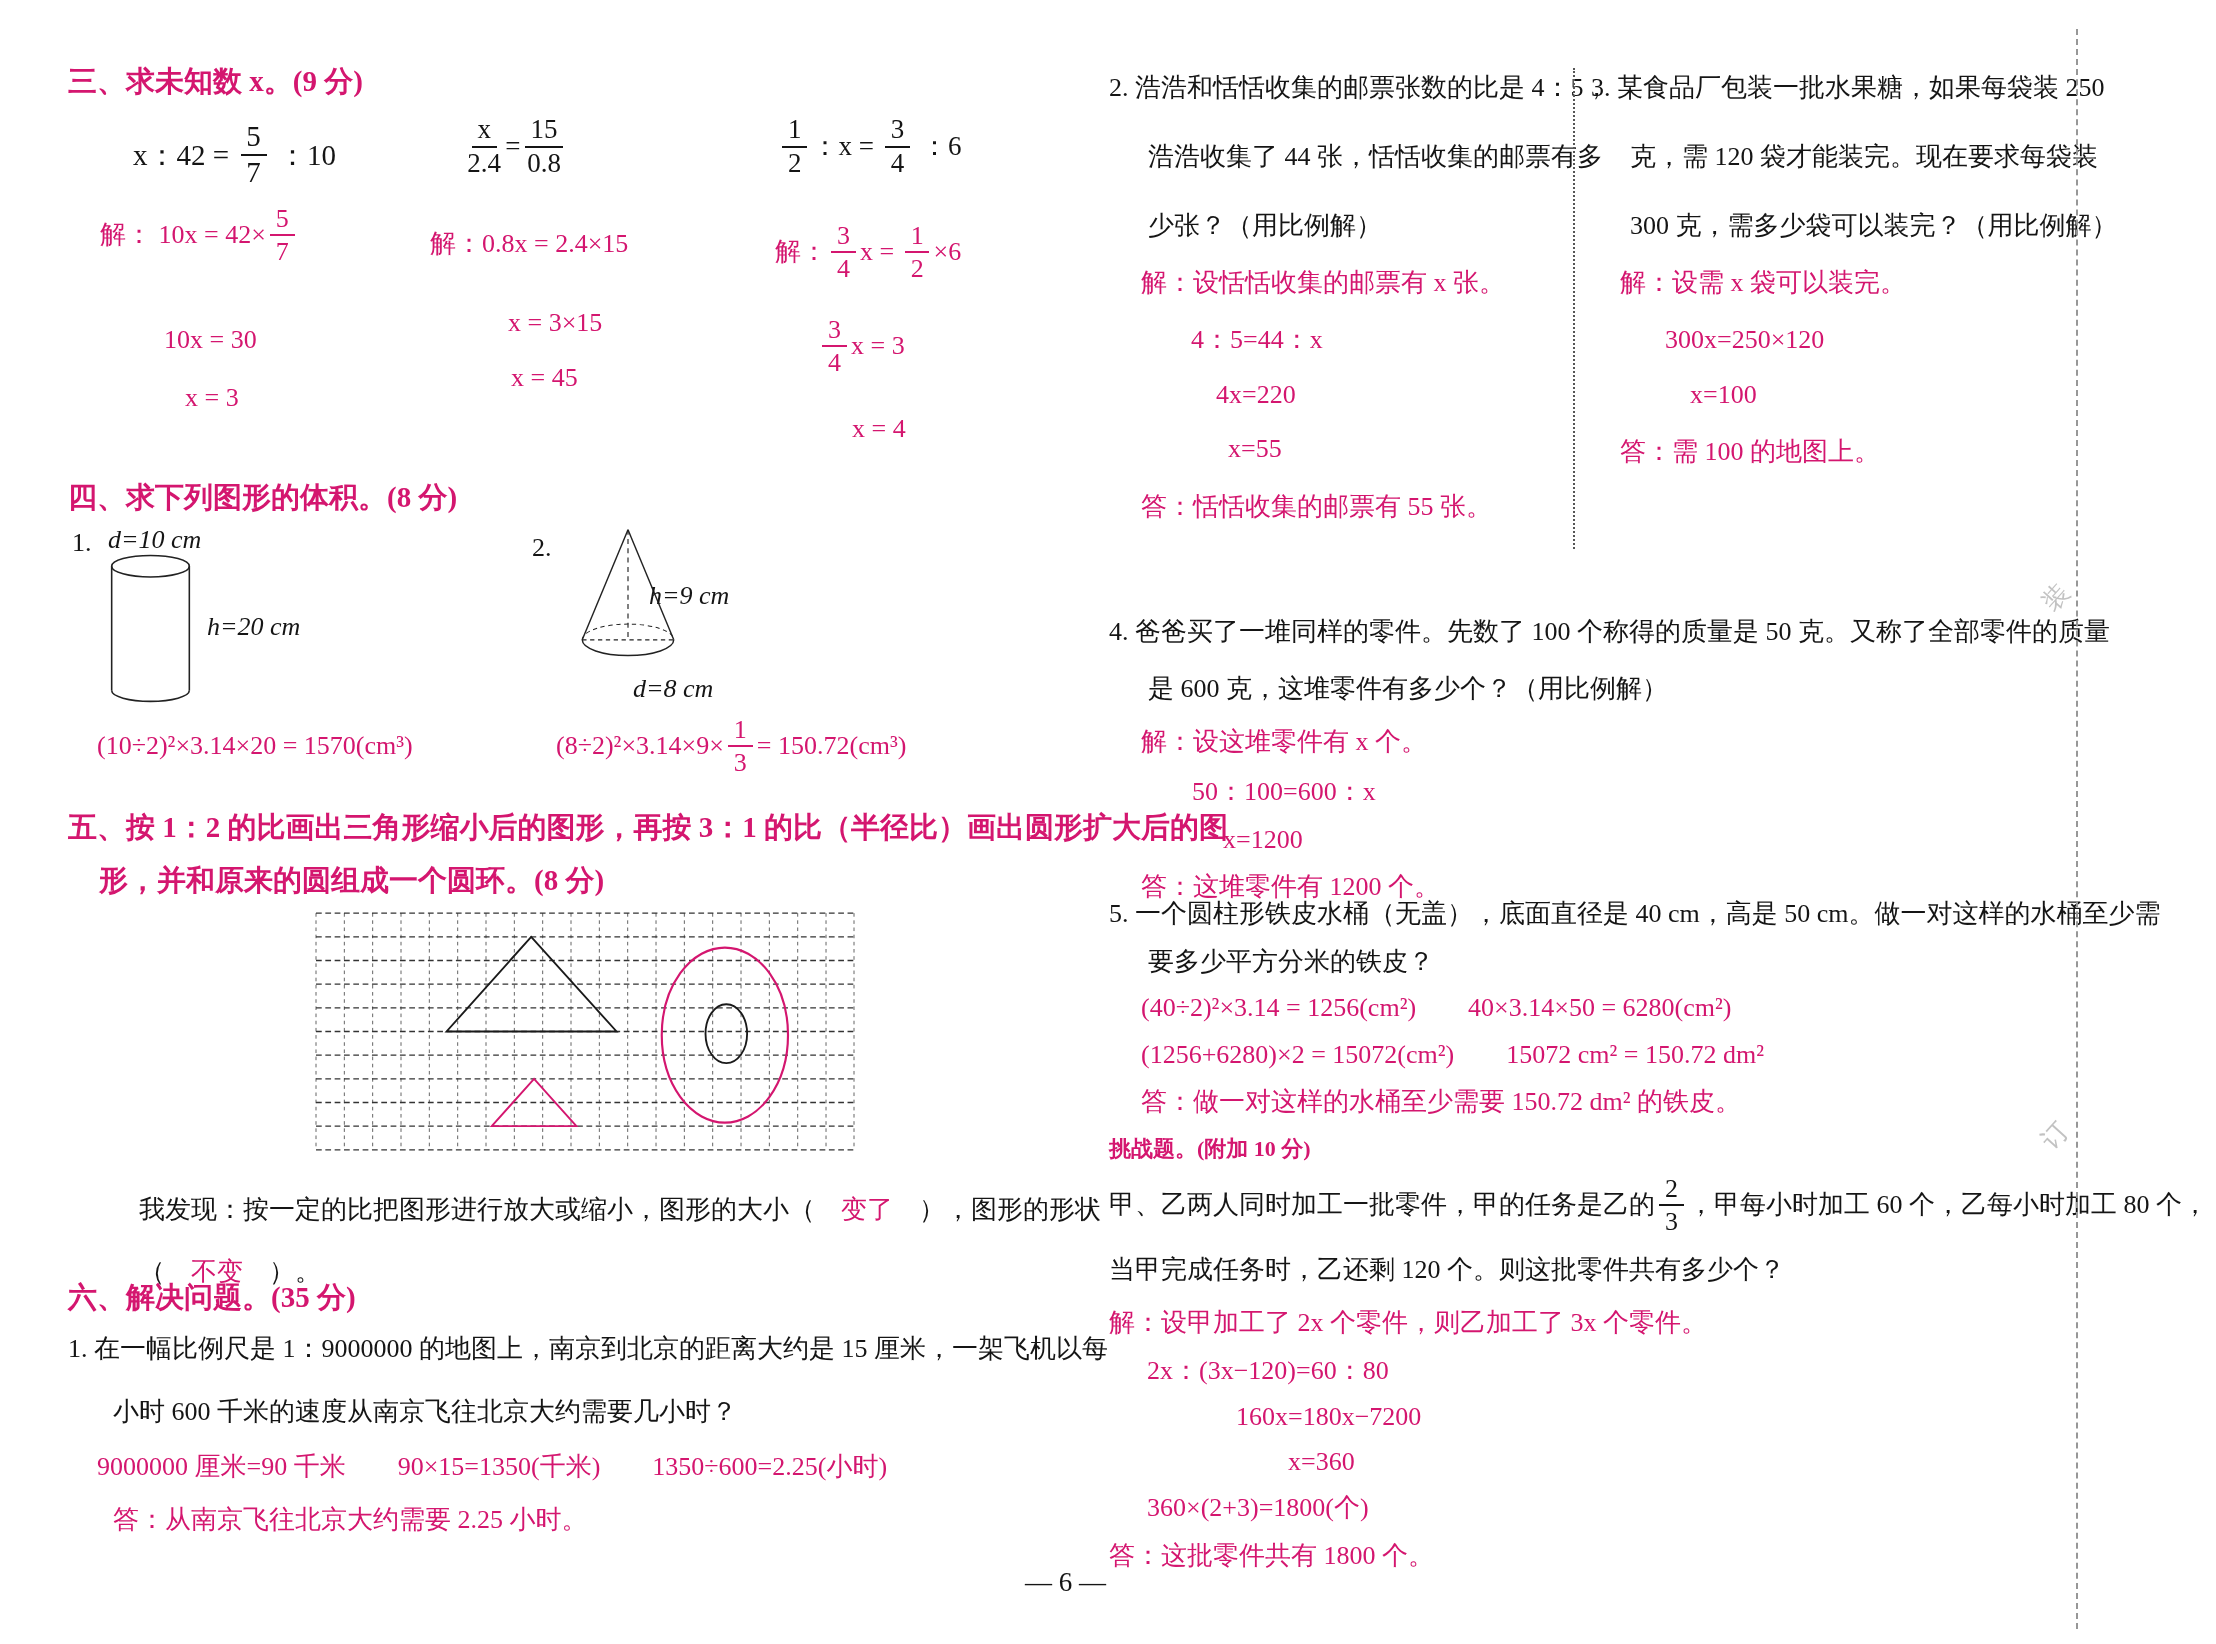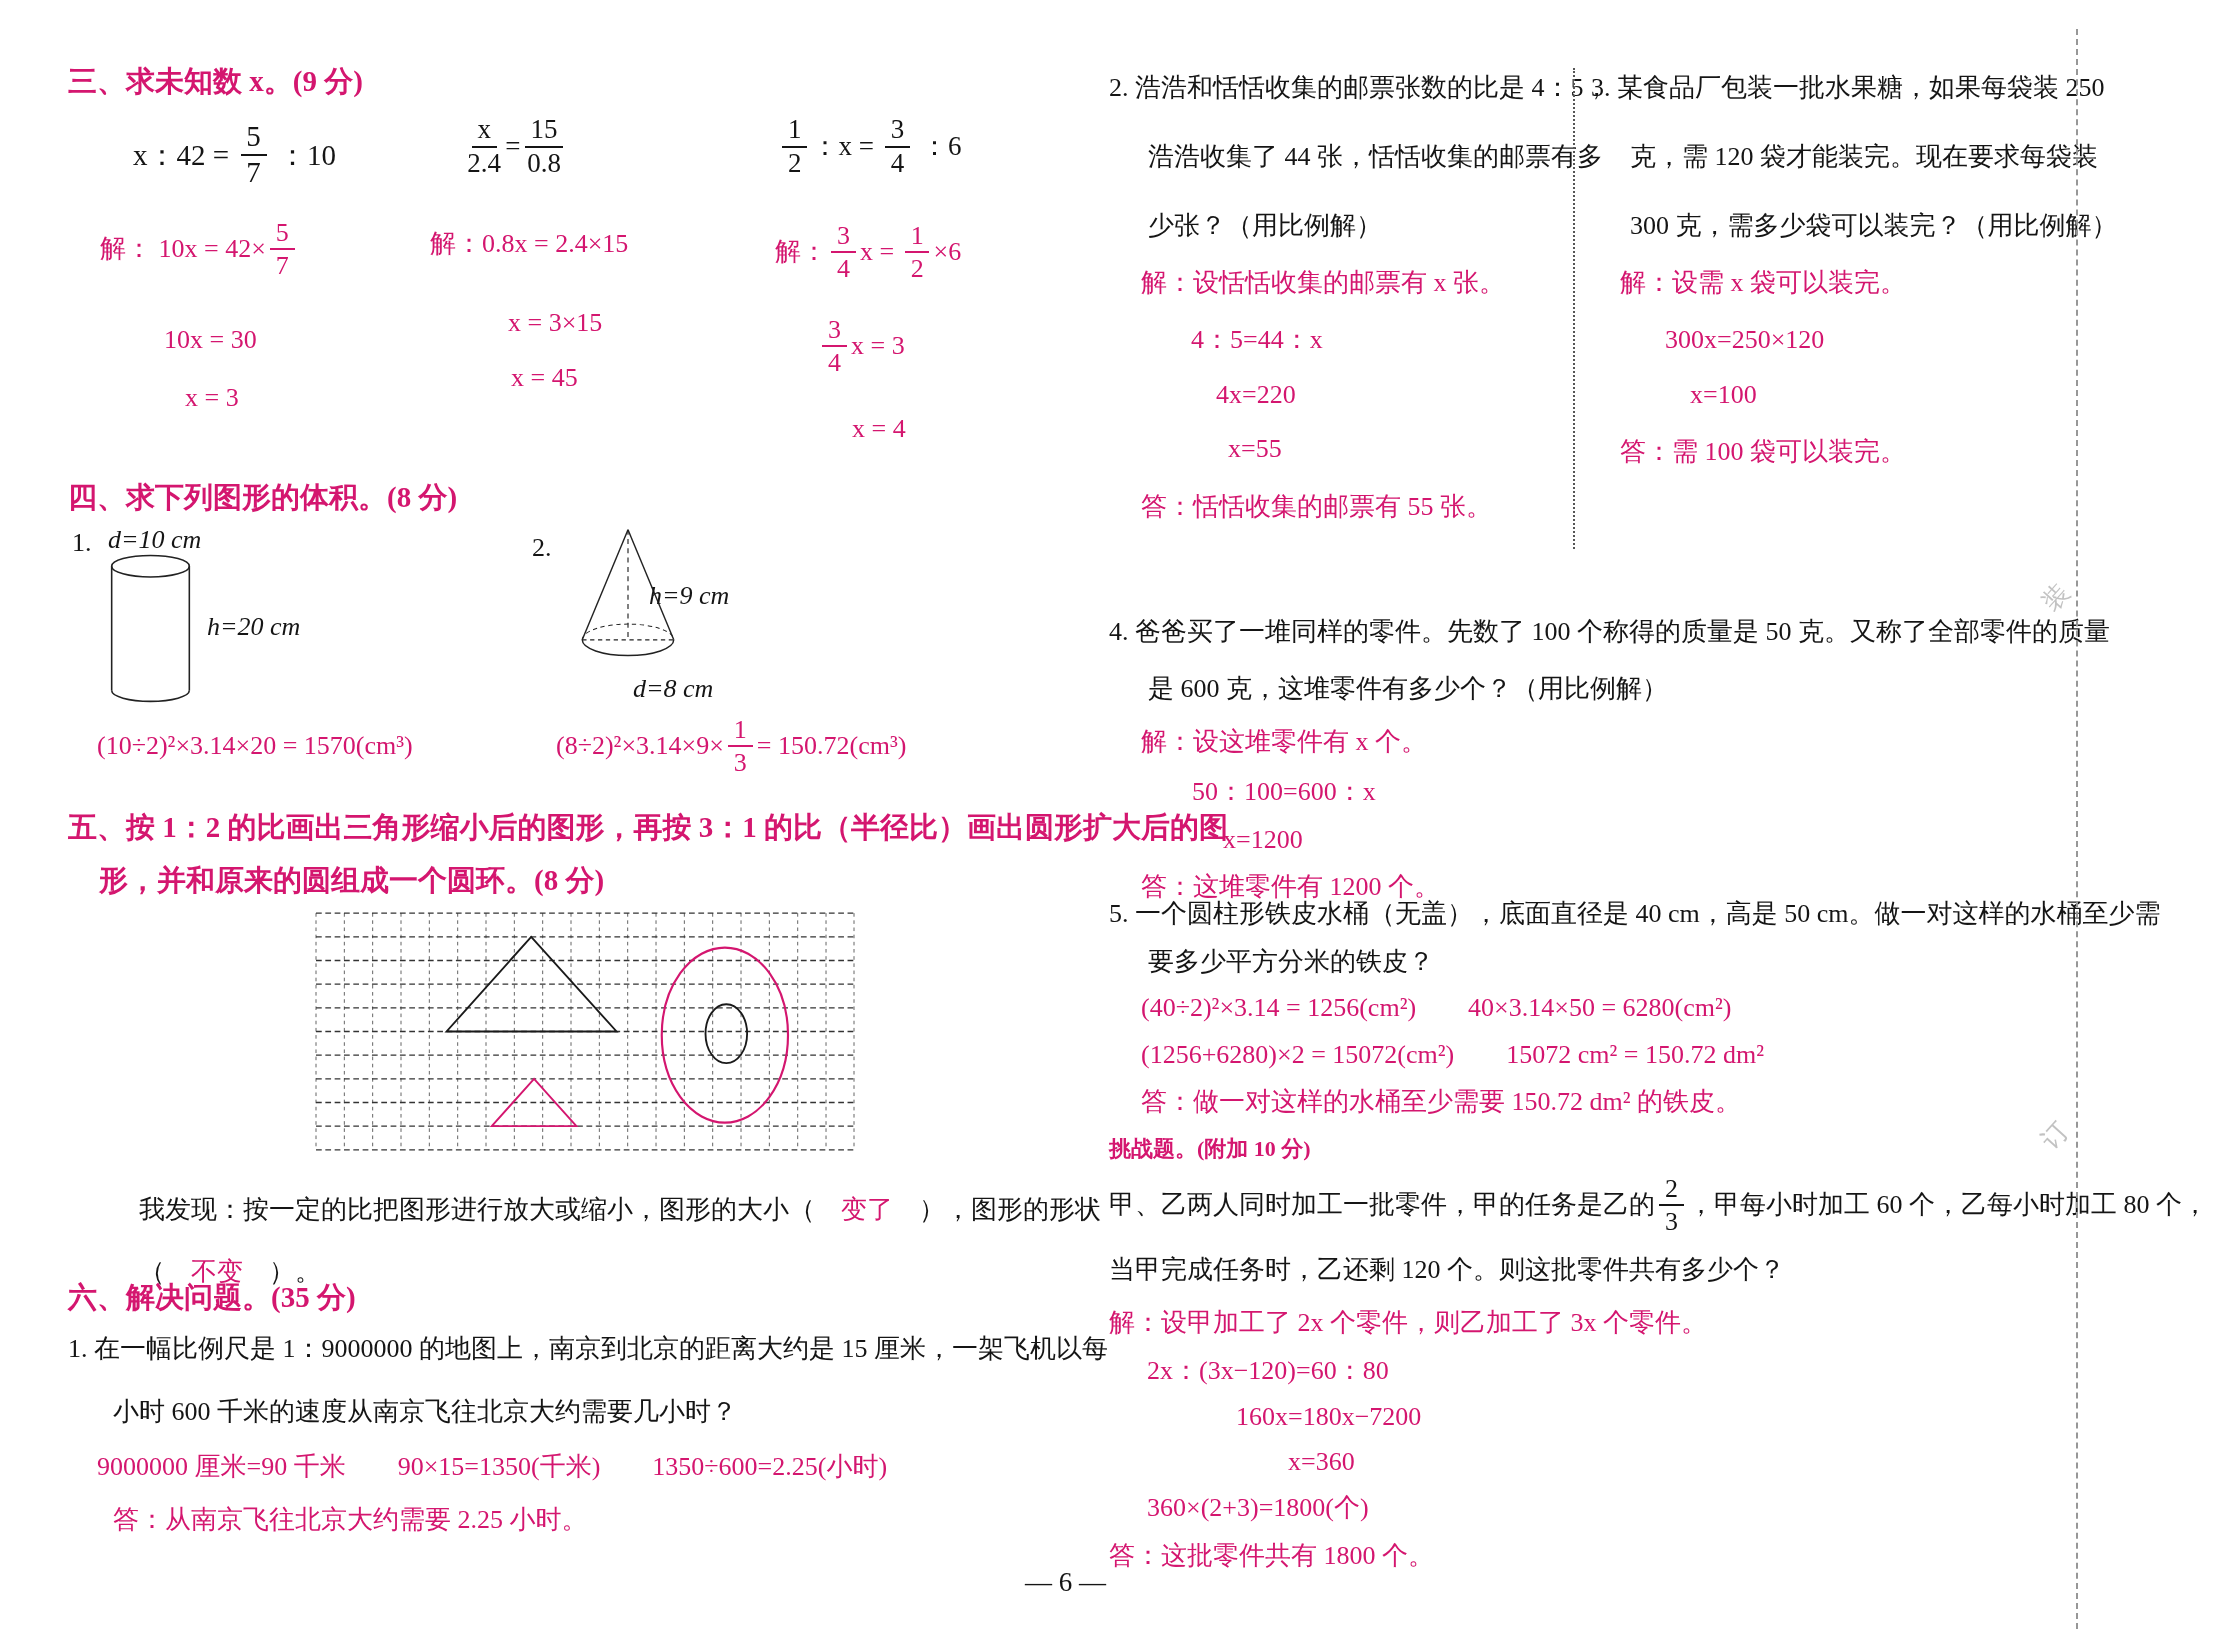--- a/index.html
+++ b/index.html
@@ -37,21 +37,21 @@
     <span class="fr"><span class="n">15</span><span class="d">0.8</span></span>
   </div>
 
   <div class="t eq" style="left:778px;top:115px;font-size:27px;">
     <span class="fr"><span class="n">1</span><span class="d">2</span></span>
     <span>：x = </span>
     <span class="fr"><span class="n">3</span><span class="d">4</span></span>
     <span> ：6</span>
   </div>
 
-  <div class="t eq mag" style="left:100px;top:219px;align-items:center;">
+  <div class="t eq mag" style="left:100px;top:205px;align-items:center;">
     <span>解： 10x = 42×</span>
     <span class="fr"><span class="n">5</span><span class="d">7</span></span>
   </div>
   <div class="t mag" style="left:164px;top:324px;">10x = 30</div>
   <div class="t mag" style="left:185px;top:382px;">x = 3</div>
 
   <div class="t mag" style="left:430px;top:228px;">解：0.8x = 2.4×15</div>
   <div class="t mag" style="left:508px;top:307px;">x = 3×15</div>
   <div class="t mag" style="left:511px;top:362px;">x = 45</div>
 
@@ -171,21 +171,21 @@
   <div class="t mag" style="left:1141px;top:491px;">答：恬恬收集的邮票有 55 张。</div>
 
   <div class="divider-dotted" style="left:1573px;top:68px;height:481px;"></div>
 
   <div class="t" style="left:1591px;top:72px;">3. 某食品厂包装一批水果糖，如果每袋装 250</div>
   <div class="t" style="left:1630px;top:141px;">克，需 120 袋才能装完。现在要求每袋装</div>
   <div class="t" style="left:1630px;top:210px;">300 克，需多少袋可以装完？（用比例解）</div>
   <div class="t mag" style="left:1620px;top:267px;">解：设需 x 袋可以装完。</div>
   <div class="t mag" style="left:1665px;top:324px;">300x=250×120</div>
   <div class="t mag" style="left:1690px;top:379px;">x=100</div>
-  <div class="t mag" style="left:1620px;top:436px;">答：需 100 袋可以装完。</div>
+  <div class="t mag" style="left:1620px;top:436px;">答：需 100 的地图上。</div>
 
   <div class="t" style="left:1109px;top:616px;">4. 爸爸买了一堆同样的零件。先数了 100 个称得的质量是 50 克。又称了全部零件的质量</div>
   <div class="t" style="left:1148px;top:673px;">是 600 克，这堆零件有多少个？（用比例解）</div>
   <div class="t mag" style="left:1141px;top:726px;">解：设这堆零件有 x 个。</div>
   <div class="t mag" style="left:1192px;top:776px;">50：100=600：x</div>
   <div class="t mag" style="left:1223px;top:824px;">x=1200</div>
   <div class="t mag" style="left:1141px;top:871px;">答：这堆零件有 1200 个。</div>
 
   <div class="t" style="left:1109px;top:898px;">5. 一个圆柱形铁皮水桶（无盖），底面直径是 40 cm，高是 50 cm。做一对这样的水桶至少需</div>
   <div class="t" style="left:1148px;top:946px;">要多少平方分米的铁皮？</div>

